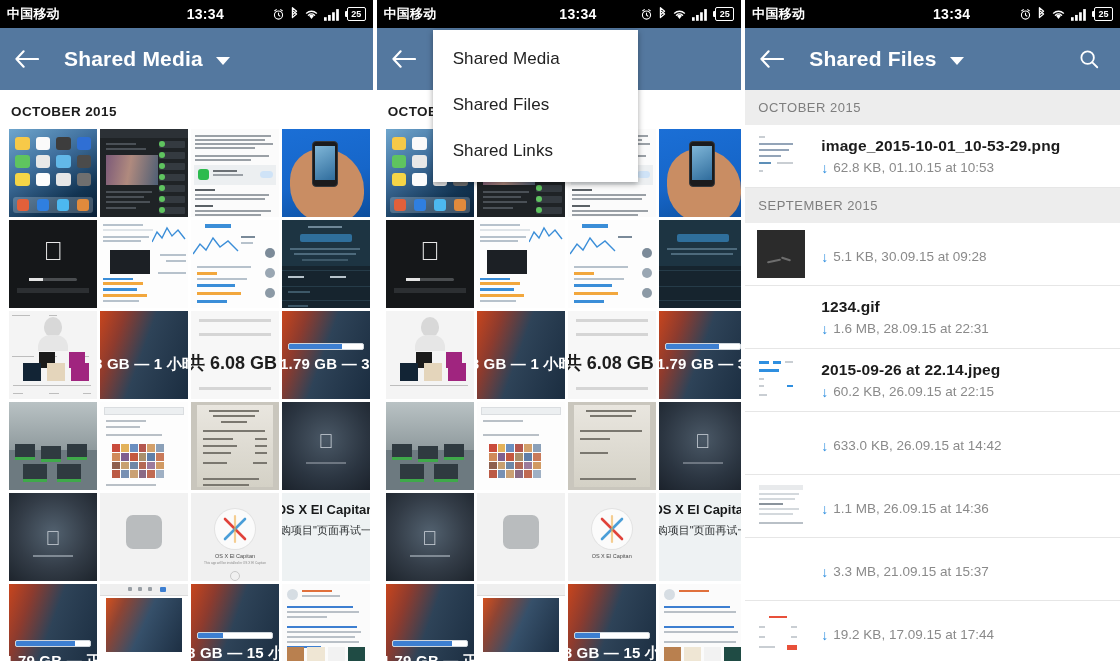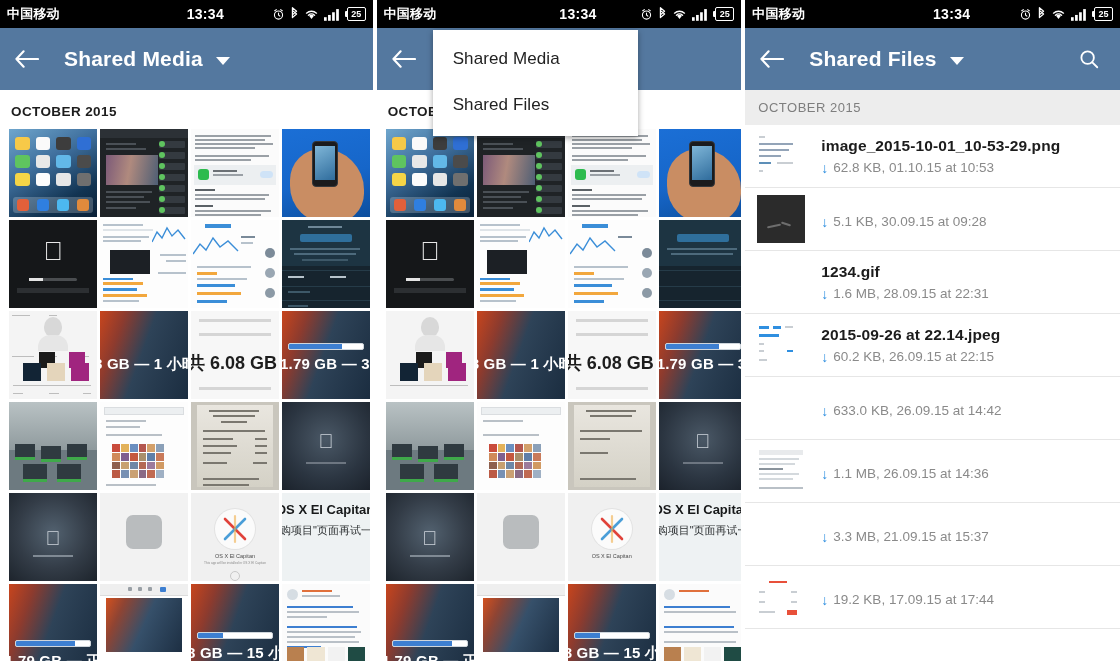--- a/index.html
+++ b/index.html
@@ -1117,20 +1117,21 @@
               <i style="background:#f2f2f2"></i>
               <i style="background:#1f4b44"></i>
           </div>
         </div>
       </div>
     </div>
 
     <div class="menu">
       <div class="menu-item">Shared Media</div>
       <div class="menu-item">Shared Files</div>
+      <div class="menu-item">Shared Links</div>
     </div>
   </div>
 
   <div class="gap"></div>
 
   <div class="panel panel-3">
 
     <div class="statusbar">
       <span class="sb-carrier">中国移动</span>
       <span class="sb-time">13:34</span>
@@ -1199,20 +1200,21 @@
       </span>
       <span class="file-meta">
         <span class="file-name" style="display:block">image_2015-10-01_10-53-29.png</span>
         <span class="file-sub">
           <span class="dl-arrow">↓</span>
           <span>62.8 KB, 01.10.15 at 10:53</span>
         </span>
       </span>
     </div>
 
+    <div class="section-hdr">SEPTEMBER 2015</div>
 
     <div class="file-row">
       <span class="file-thumb">
         <span class="mini-dark">
           <i style="left:10px;top:30px;width:14px;transform:rotate(-12deg)"></i>
           <i style="left:24px;top:28px;width:10px;transform:rotate(18deg)"></i>
         </span>
       </span>
       <span class="file-meta">
         <span class="file-sub">

